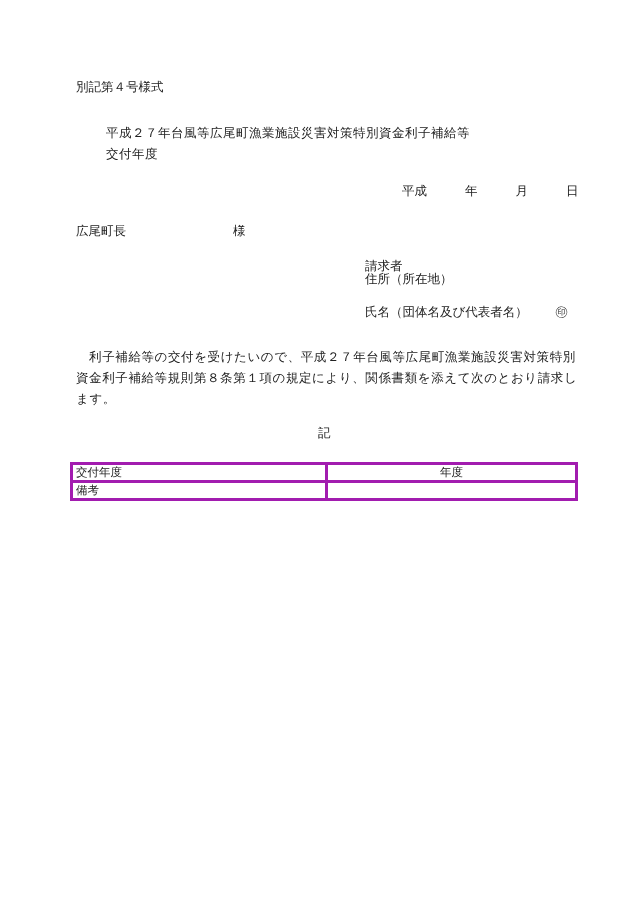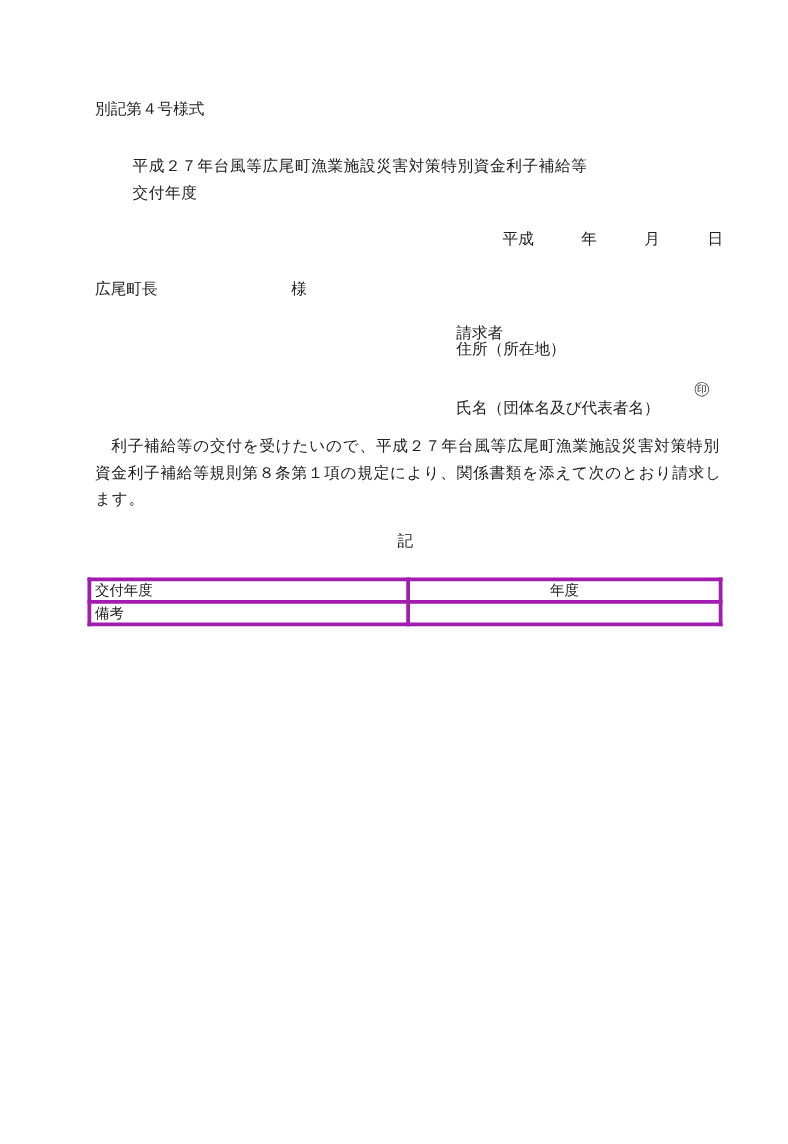--- a/index.html
+++ b/index.html
@@ -19,21 +19,21 @@
     .abs { position: absolute; white-space: nowrap; line-height: 1; }
     .form-no { left: 76px; top: 81px; }
     .title1 { left: 106px; top: 127px; letter-spacing: 0.5px; }
     .title2 { left: 106px; top: 148px; letter-spacing: 0.5px; }
     .date-row { left: 402px; top: 185px; }
     .date-row span { display: inline-block; }
     .addressee { left: 76px; top: 225px; }
     .addressee-sama { left: 233px; top: 225px; }
     .applicant-label { left: 365px; top: 260px; }
     .applicant-address { left: 365px; top: 273px; }
-    .applicant-name { left: 365px; top: 320px; text-align: right; }
+    .applicant-name { left: 365px; top: 306px; text-align: right; }
     .seal { left: 555px; top: 305px; font-size: 13px; }
     .body-text {
       left: 76px; top: 346px;
       width: 504px;
       white-space: normal;
       line-height: 21px;
       letter-spacing: 0.6px;
     }
     .ki { left: 318px; top: 427px; }
     table.info {

